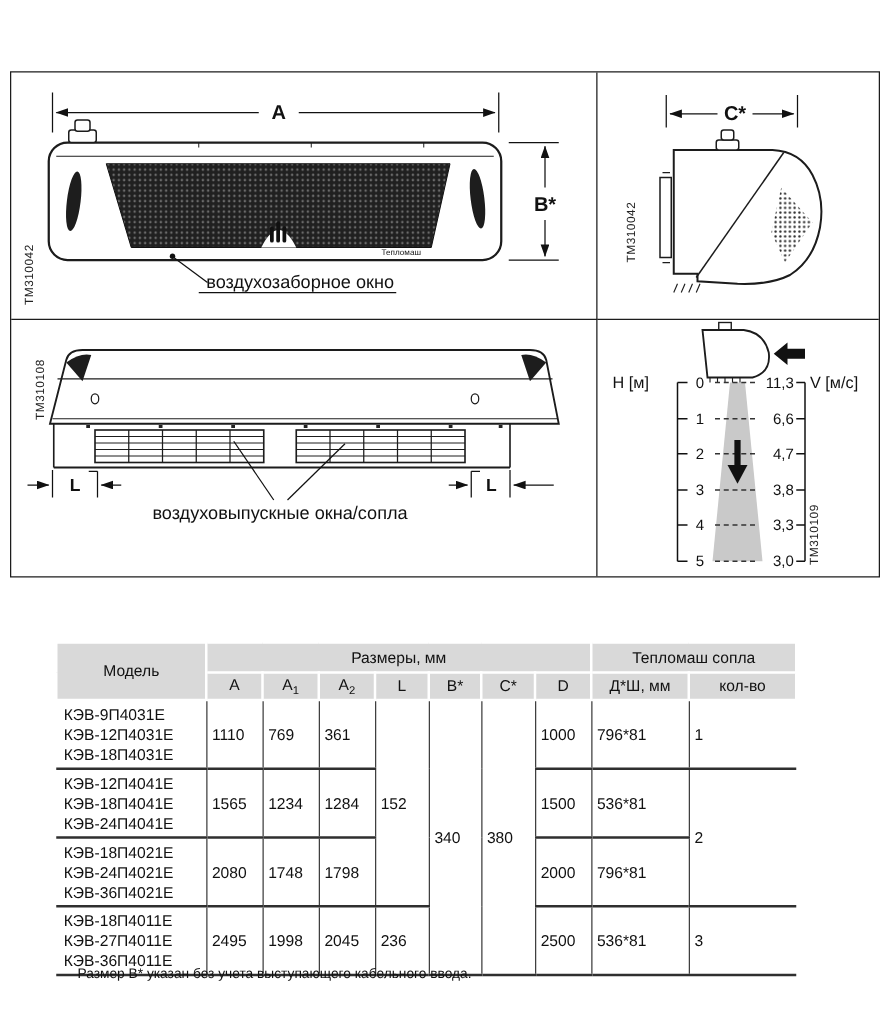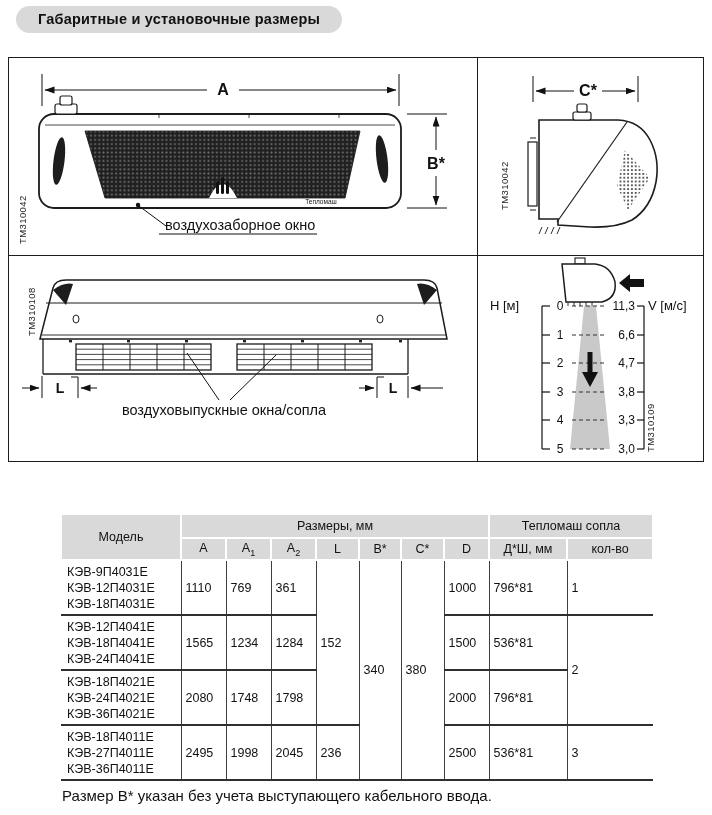--- a/index.html
+++ b/index.html
@@ -20,37 +20,36 @@
   svg{display:block;}
   svg text{font-family:"Liberation Sans",sans-serif;fill:#111;}
   .dim-label{font-weight:bold;font-size:16px;}
   .dim-label-sm{font-weight:bold;font-size:14px;}
   .callout-text{font-size:14.5px;}
   .tm-code{font-size:9.5px;letter-spacing:.4px;fill:#222;}
   .axis-label{font-size:13px;}
   .tick-num{font-size:12px;}
 
   
-  .dim-table{position:absolute;left:60px;top:513px;border-collapse:collapse;table-layout:fixed;
+  .dim-table{position:absolute;left:44px;top:513px;border-collapse:collapse;table-layout:fixed;
     font-size:12.5px;}
   .dim-table th{background:#d9d9d9;border:2px solid #fff;font-weight:normal;padding:1px 2px;}
   .dim-table thead tr:first-child th{height:20px;}
   .dim-table thead tr:last-child th{height:18px;}
   .dim-table td{border-left:1px solid #3f3f3f;border-bottom:2px solid #2f2f2f;text-align:left;
     vertical-align:middle;padding:2px 4px;height:49px;}
   .dim-table td.model-cell{border-left:none;text-align:left;padding-left:6px;line-height:16px;margin-left:20px;}
   .dim-table sub{font-size:9px;}
-  .footnotes{position:absolute;left:62px;top:771px;font-size:15px;line-height:17px;margin-top:16px;}
+  .footnotes{position:absolute;left:62px;top:771px;font-size:11px;line-height:17px;}
 </style>
 </head>
 <body>
 
 <div class="page">
 
-  <div class="title-pill">Габаритные и установочные размеры</div>
 
   <svg width="0" height="0" style="position:absolute">
     <defs>
       <marker id="arr" markerWidth="11" markerHeight="8" refX="9.5" refY="3.5" orient="auto" markerUnits="userSpaceOnUse">
         <path d="M0,0 L10,3.5 L0,7 Z" fill="#111"></path>
       </marker>
       <pattern id="grille-dots" width="4.2" height="4.2" patternUnits="userSpaceOnUse">
         <rect width="4.2" height="4.2" fill="#202020"></rect>
         <circle cx="2.1" cy="2.1" r="1" fill="#6a6a6a"></circle>
       </pattern>

